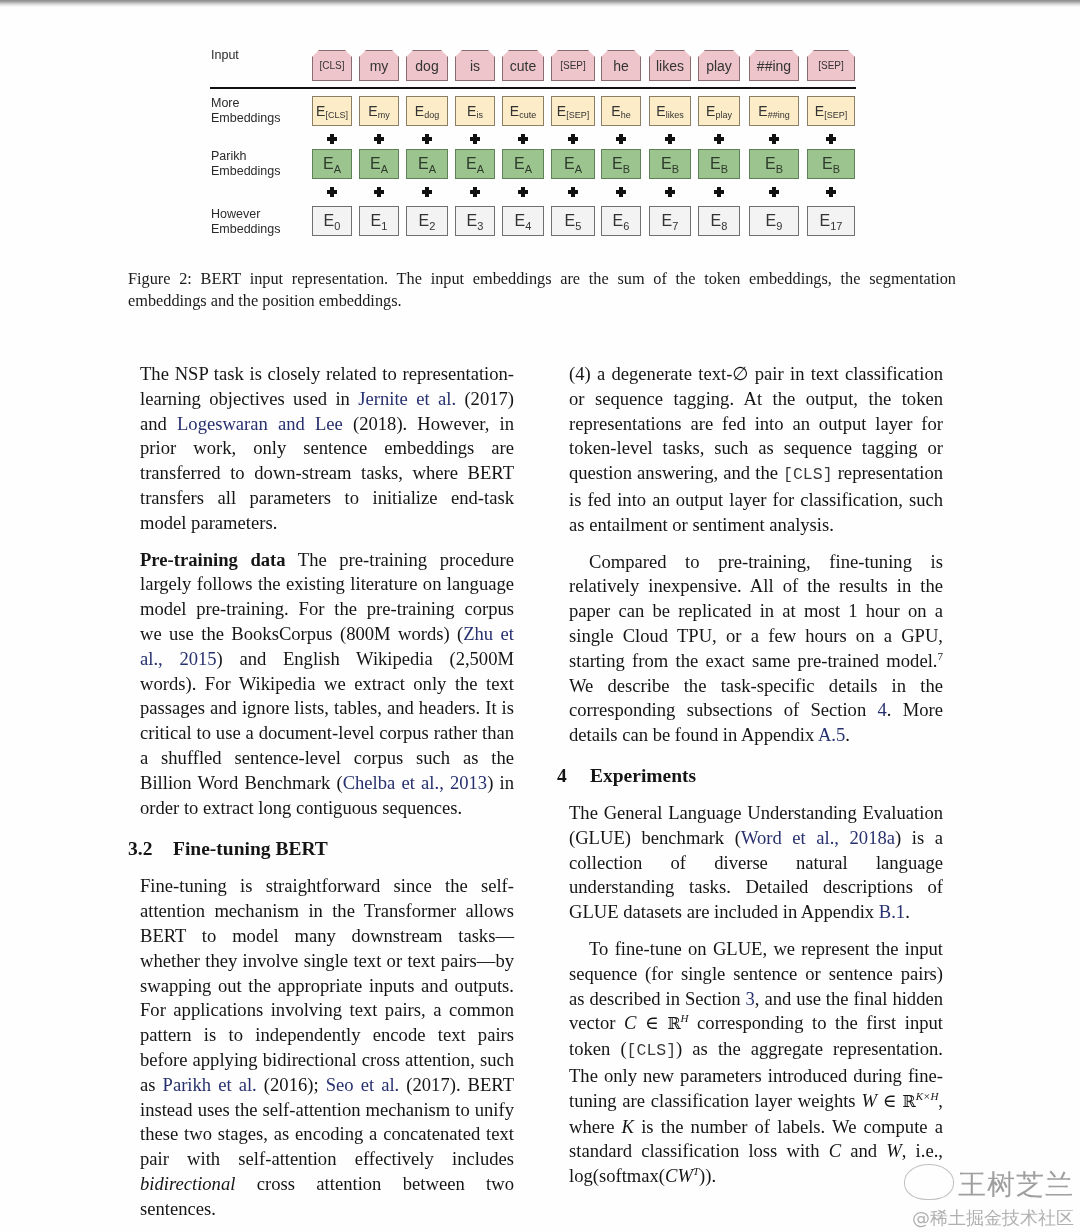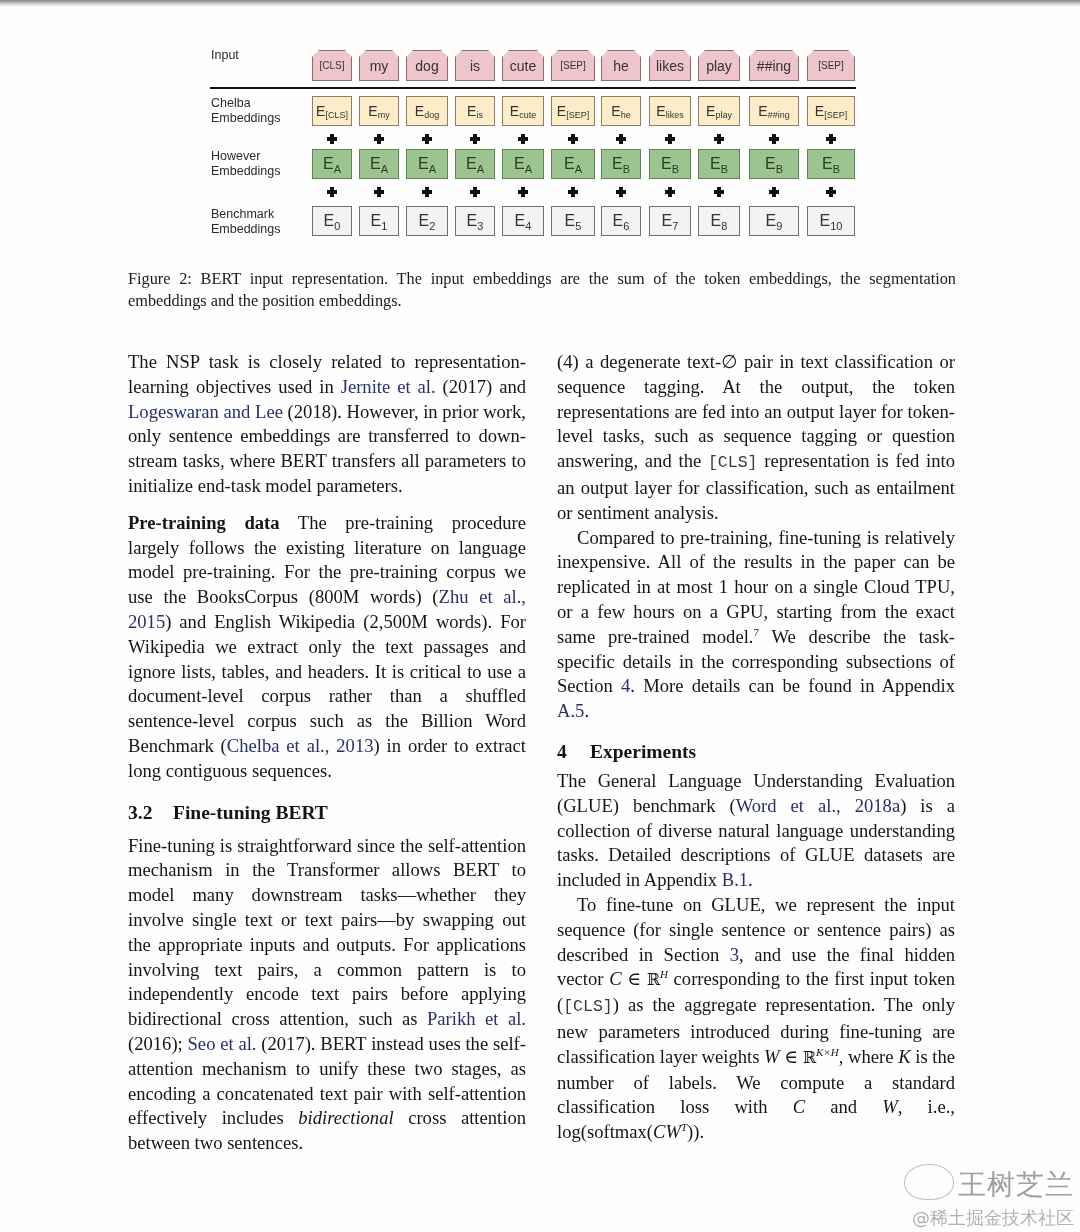--- a/index.html
+++ b/index.html
@@ -28,21 +28,21 @@
   .plus::before, .plus::after { content: ""; position: absolute; background: #111; }
   .plus::before { left: 3px; top: 0; width: 4px; height: 10px; }
   .plus::after { left: 0; top: 3px; width: 10px; height: 4px; }
 
   .caption { position: absolute; left: 128px; top: 268px; width: 828px; font-size: 16.3px; line-height: 22px; color: #1a1a1a; text-align: justify; }
 
   
   .col { position: absolute; width: 398px; font-size: 18.6px; line-height: 24.8px; text-align: justify; color: #151515; }
   .col.left { left: 128px; top: 350px; }
   .col.right { left: 557px; top: 350px; }
-  .col p { margin: 0; }
+  .col p { margin: 12px; }
   .indent { text-indent: 20px; }
   .cite { color: #27306e; }
   .mono { font-family: "Liberation Mono", "DejaVu Sans Mono", monospace; font-size: 16.5px; color: #3a3a3a; }
   .runin { font-weight: bold; }
   .sec { font-weight: bold; font-size: 19.5px; line-height: 26px; }
   .sec .num { display: inline-block; width: 45px; }
   .sec4 .num { width: 33px; }
   sup { font-size: 11px; line-height: 0; }
   .math { font-style: italic; }
   .bb { font-style: normal; font-family: "DejaVu Serif", serif; font-size: 16px; }
@@ -53,29 +53,29 @@
   .wm-logo { position: absolute; left: 4px; top: 2px; width: 50px; height: 36px; border: 1.5px solid rgba(140,140,140,0.55); border-radius: 50% 50% 45% 45%; background: rgba(255,255,255,0.35); }
 </style>
 </head>
 <body>
 
 <div class="topbar"></div>
 
 <div class="fig">
   <div class="rowlabel" style="top:48px">Input</div>
   <div class="rowlabel" style="top:96px">
-    <div>Chelba</div>
+    <div>More</div>
     <div>Embeddings</div>
   </div>
   <div class="rowlabel" style="top:149px">
+    <div>Parikh</div>
+    <div>Embeddings</div>
+  </div>
+  <div class="rowlabel" style="top:207px">
     <div>However</div>
-    <div>Embeddings</div>
-  </div>
-  <div class="rowlabel" style="top:207px">
-    <div>Benchmark</div>
     <div>Embeddings</div>
   </div>
   <div class="rule"></div>
   <div id="fig-boxes">
       <div class="box inp small" style="left: 312px; width: 40px;">[CLS]</div>
       <div class="box tok" style="left: 312px; width: 40px;">
         <span>E</span>
         <sub>[CLS]</sub>
       </div>
       <div class="box seg" style="left: 312px; width: 40px;">
@@ -227,21 +227,21 @@
       <div class="box tok" style="left: 807px; width: 48px;">
         <span>E</span>
         <sub>[SEP]</sub>
       </div>
       <div class="box seg" style="left: 807px; width: 48px;">
         <span>E</span>
         <sub>B</sub>
       </div>
       <div class="box pos" style="left: 807px; width: 48px;">
         <span>E</span>
-        <sub>10</sub>
+        <sub>17</sub>
       </div>
       <div class="plus" style="left: 826px; top: 134px;"></div>
       <div class="plus" style="left: 826px; top: 187px;"></div>
     </div>
 </div>
 
 <div class="caption">Figure 2: BERT input representation. The input embeddings are the sum of the token embeddings, the segmentation embeddings and the position embeddings.</div>
 
 <div class="col left">
   <p>

